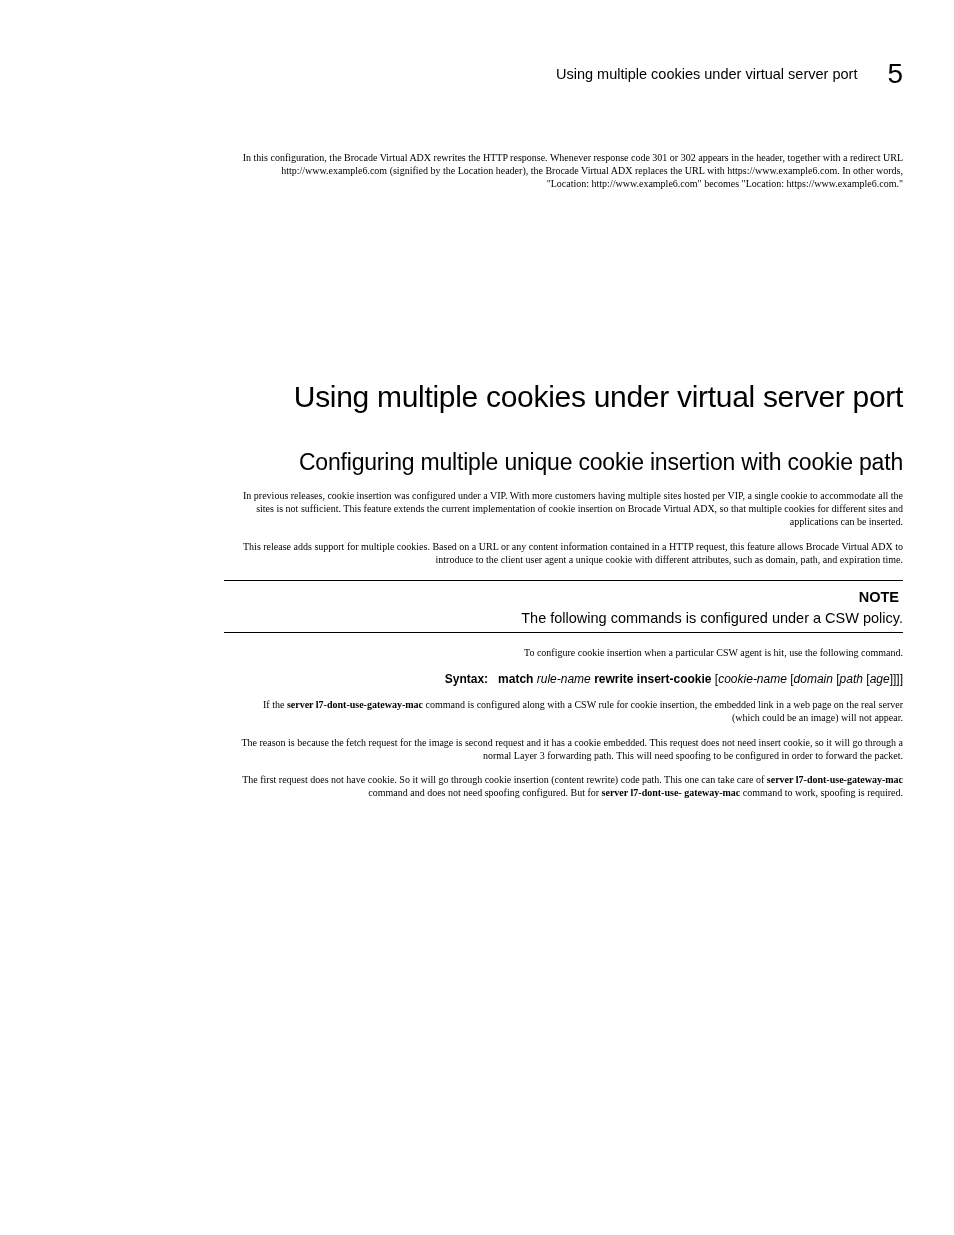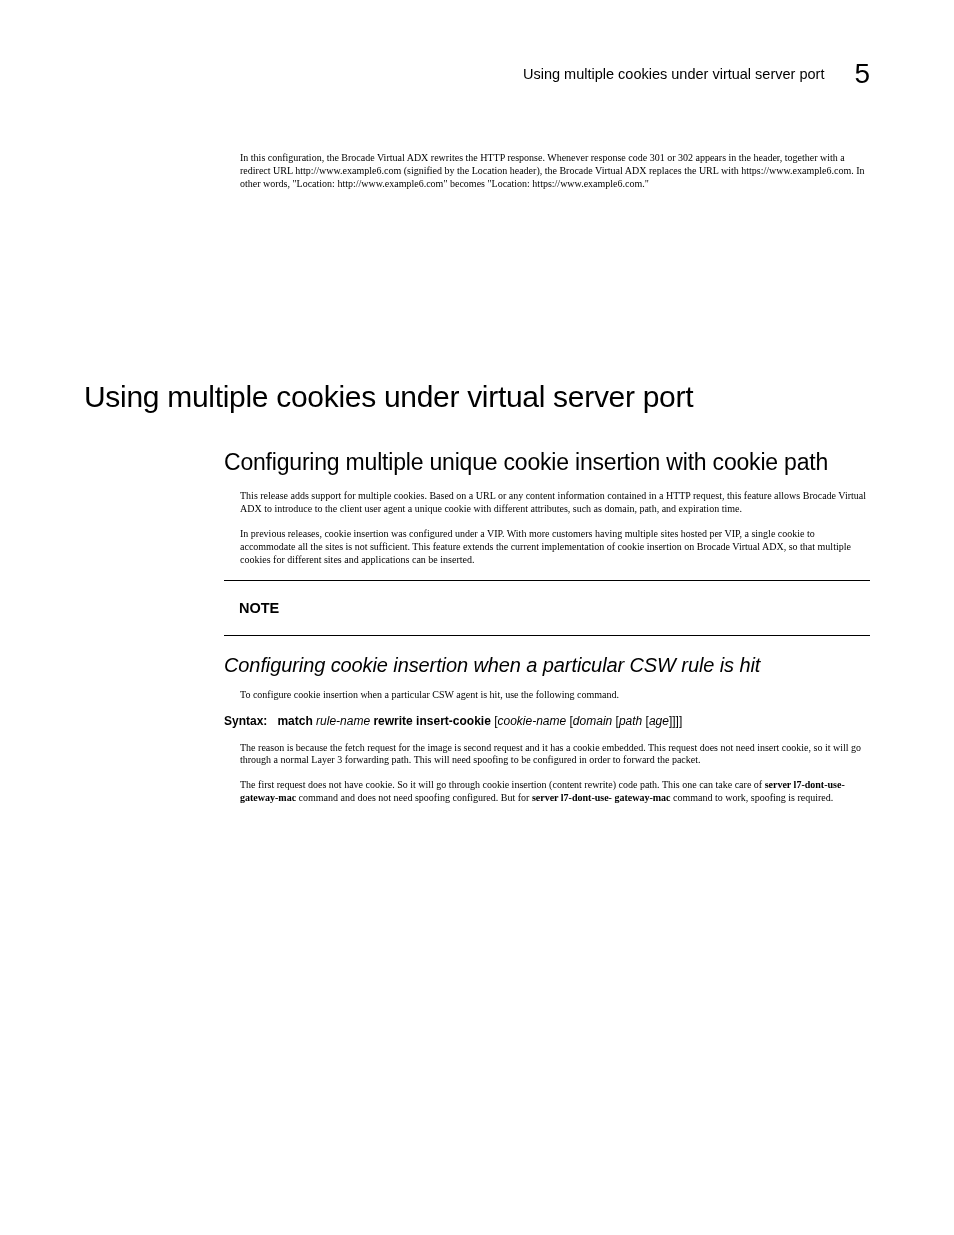--- a/index.html
+++ b/index.html
@@ -8,21 +8,22 @@
     background: #fff;
     font-family: Arial, Helvetica, sans-serif;
     color: #000;
     width: 954px;
   }
   .page {
     position: relative;
     width: 954px;
     height: 1082px;
     box-sizing: border-box;
-    padding: 58px 84px 40px 84px;
+    padding: 58px 51px 40px 84px;
+    text-align: right;
   }
   .running-head {
     display: flex;
     justify-content: flex-end;
     align-items: center;
     gap: 30px;
     margin-bottom: 62px;
   }
   .running-title {
     font-size: 14.5px;
@@ -73,21 +74,21 @@
     border-top: 1px solid #000;
     border-bottom: 1px solid #000;
     padding: 4px 0 4px 0;
     margin: 14px 0 14px 0;
   }
   .note-label {
     font-family: "Arial Narrow", Arial, sans-serif;
     font-stretch: condensed;
     font-weight: 700;
     font-size: 14.5px;
-    margin: 15px;
+    margin: 4px;
   }
   .note-text {
     font-size: 14.5px;
     line-height: 1.28;
     margin: 0;
   }
   .syntax-line {
     font-size: 12px;
     line-height: 1.28;
     margin: 0 0 12px 0;
@@ -111,38 +112,41 @@
   </div>
 
   <div class="gap-large"></div>
 
   <h1 class="h1">Using multiple cookies under virtual server port</h1>
 
   <div class="content">
 
     <h2 class="h2">Configuring multiple unique cookie insertion with cookie path</h2>
 
+    <p class="para">In previous releases, cookie insertion was configured under a VIP. With more customers having multiple sites hosted per VIP, a single cookie to accommodate all the sites is not sufficient. This feature extends the current implementation of cookie insertion on Brocade Virtual ADX, so that multiple cookies for different sites and applications can be inserted.</p>
     <p class="para">This release adds support for multiple cookies. Based on a URL or any content information contained in a HTTP request, this feature allows Brocade Virtual ADX to introduce to the client user agent a unique cookie with different attributes, such as domain, path, and expiration time.</p>
-    <p class="para">In previous releases, cookie insertion was configured under a VIP. With more customers having multiple sites hosted per VIP, a single cookie to accommodate all the sites is not sufficient. This feature extends the current implementation of cookie insertion on Brocade Virtual ADX, so that multiple cookies for different sites and applications can be inserted.</p>
 
     <div class="note-block">
       <p class="note-label">NOTE</p>
+      <p class="note-text">The following commands is configured under a CSW policy.</p>
     </div>
 
-    <h3 class="h3">Configuring cookie insertion when a particular CSW rule is hit</h3>
 
     <p class="para">To configure cookie insertion when a particular CSW agent is hit, use the following command.</p>
 
     <p class="syntax-line">
       <span class="b">Syntax:</span>
       <span>&nbsp;&nbsp;</span><span class="b">match</span>
       <span> </span><span class="i">rule-name</span>
       <span> </span><span class="b">rewrite insert-cookie</span><span> [</span><span class="i">cookie-name</span><span> [</span><span class="i">domain</span><span> [</span><span class="i">path</span><span> [</span><span class="i">age</span><span>]]]]</span>
     </p>
 
+    <p class="para">
+      <span>If the </span><span class="b">server l7-dont-use-gateway-mac</span><span> command is configured along with a CSW rule for cookie insertion, the embedded link in a web page on the real server (which could be an image) will not appear.</span>
+    </p>
 
     <p class="para">The reason is because the fetch request for the image is second request and it has a cookie embedded. This request does not need insert cookie, so it will go through a normal Layer 3 forwarding path. This will need spoofing to be configured in order to forward the packet.</p>
 
     <p class="para">
       <span>The first request does not have cookie. So it will go through cookie insertion (content rewrite) code path. This one can take care of </span><span class="b">server l7-dont-use-gateway-mac</span><span> command and does not need spoofing configured. But for </span><span class="b">server l7-dont-use- gateway-mac</span><span> command to work, spoofing is required.</span>
     </p>
 
   </div>
 
 </div>

